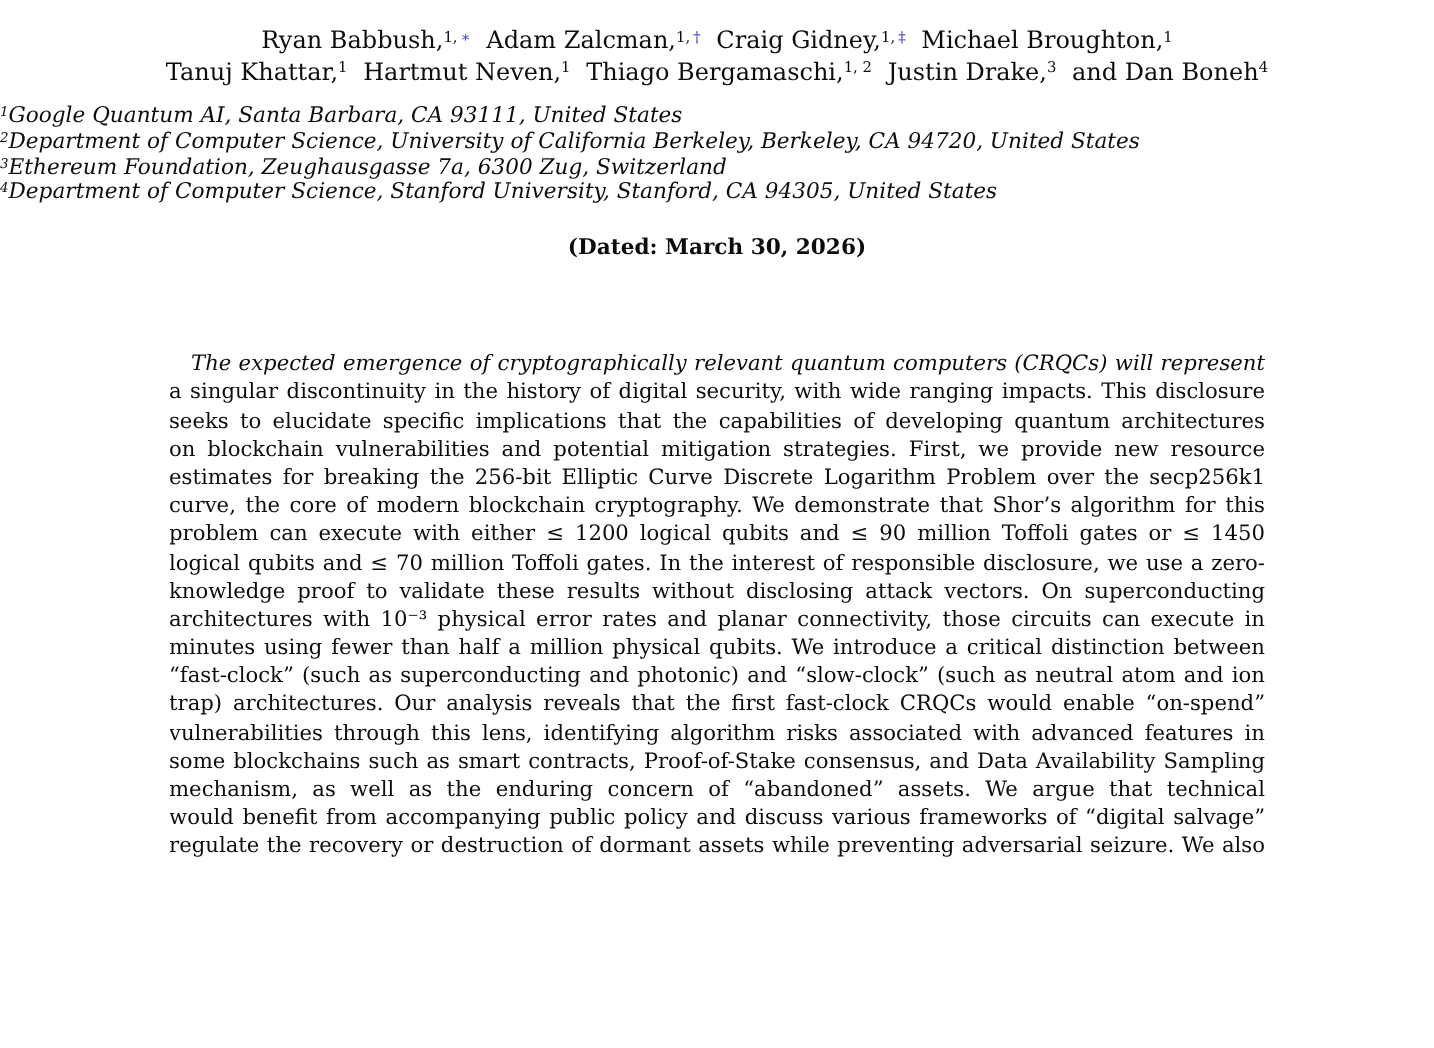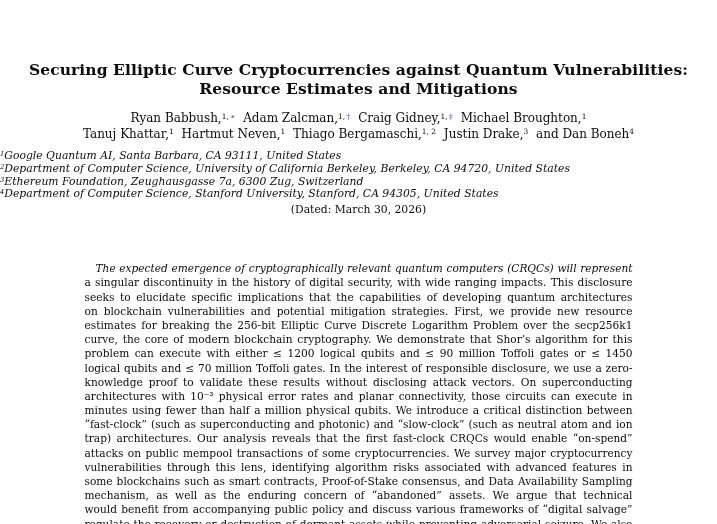--- a/index.html
+++ b/index.html
@@ -44,48 +44,45 @@
     line-height: 0;
   }
   .mark { color: #4040cc; }
   .affiliations {
     margin-top: 8px;
     font-style: italic;
     font-size: 10.8px;
     line-height: 12.8px;
   }
   .dateline {
-    margin-top: 2px;
+    margin-top: 14px;
     text-align: center;
     font-size: 10.8px;
     line-height: 13px;
+    font-weight: bold;
   }
   .abstract {
     margin: 45px auto 0 auto;
     width: 548px;
     font-size: 10.6px;
     line-height: 14.2px;
   }
   .abs-line {
     text-align: justify;
     text-align-last: justify;
     height: 14.2px;
     overflow: hidden;
     white-space: normal;
   }
   .abs-line.first { text-indent: 11px; font-style: italic; }
 </style>
 </head>
 <body>
 
 <div class="page">
-  <h1 class="title">
-    <span class="title-line">Securing Elliptic Curve Cryptocurrencies against Quantum Vulnerabilities:</span>
-    <span class="title-line">Resource Estimates and Mitigations</span>
-  </h1>
   <div class="authors" id="authors-line1"><span class="author">Ryan Babbush,<sup>1,</sup><sup class="mark"> ∗</sup></span> <span class="author">Adam Zalcman,<sup>1,</sup><sup class="mark"> †</sup></span> <span class="author">Craig Gidney,<sup>1,</sup><sup class="mark"> ‡</sup></span> <span class="author">Michael Broughton,<sup>1</sup></span> </div>
   <div class="authors" id="authors-line2"><span class="author">Tanuj Khattar,<sup>1</sup></span> <span class="author">Hartmut Neven,<sup>1</sup></span> <span class="author">Thiago Bergamaschi,<sup>1, 2</sup></span> <span class="author">Justin Drake,<sup>3</sup></span> <span class="author">and Dan Boneh<sup>4</sup></span> </div>
   <div class="affiliations" id="affiliations">
       <div class="affil"><sup>1</sup>Google Quantum AI, Santa Barbara, CA 93111, United States</div>
       <div class="affil"><sup>2</sup>Department of Computer Science, University of California Berkeley, Berkeley, CA 94720, United States</div>
       <div class="affil"><sup>3</sup>Ethereum Foundation, Zeughausgasse 7a, 6300 Zug, Switzerland</div>
       <div class="affil"><sup>4</sup>Department of Computer Science, Stanford University, Stanford, CA 94305, United States</div>
     </div>
   <div class="dateline">(Dated: March 30, 2026)</div>
   <div class="abstract" id="abstract">
@@ -95,20 +92,19 @@
       <div class="abs-line">on blockchain vulnerabilities and potential mitigation strategies.  First, we provide new resource</div>
       <div class="abs-line">estimates for breaking the 256-bit Elliptic Curve Discrete Logarithm Problem over the secp256k1</div>
       <div class="abs-line">curve, the core of modern blockchain cryptography. We demonstrate that Shor’s algorithm for this</div>
       <div class="abs-line">problem can execute with either ≤ 1200 logical qubits and ≤ 90 million Toffoli gates or ≤ 1450</div>
       <div class="abs-line">logical qubits and ≤ 70 million Toffoli gates. In the interest of responsible disclosure, we use a zero-</div>
       <div class="abs-line">knowledge proof to validate these results without disclosing attack vectors.  On superconducting</div>
       <div class="abs-line">architectures with 10⁻³ physical error rates and planar connectivity, those circuits can execute in</div>
       <div class="abs-line">minutes using fewer than half a million physical qubits. We introduce a critical distinction between</div>
       <div class="abs-line">“fast-clock” (such as superconducting and photonic) and “slow-clock” (such as neutral atom and ion</div>
       <div class="abs-line">trap) architectures.  Our analysis reveals that the first fast-clock CRQCs would enable “on-spend”</div>
-      <div class="abs-line">attacks on public mempool transactions of some cryptocurrencies.  We survey major cryptocurrency</div>
       <div class="abs-line">vulnerabilities through this lens, identifying algorithm risks associated with advanced features in</div>
       <div class="abs-line">some blockchains such as smart contracts, Proof-of-Stake consensus, and Data Availability Sampling</div>
       <div class="abs-line">mechanism, as well as the enduring concern of “abandoned” assets. We argue that technical solutions</div>
       <div class="abs-line">would benefit from accompanying public policy and discuss various frameworks of “digital salvage” to</div>
       <div class="abs-line">regulate the recovery or destruction of dormant assets while preventing adversarial seizure.  We also</div>
     </div>
 </div>
 
 </body></html>

